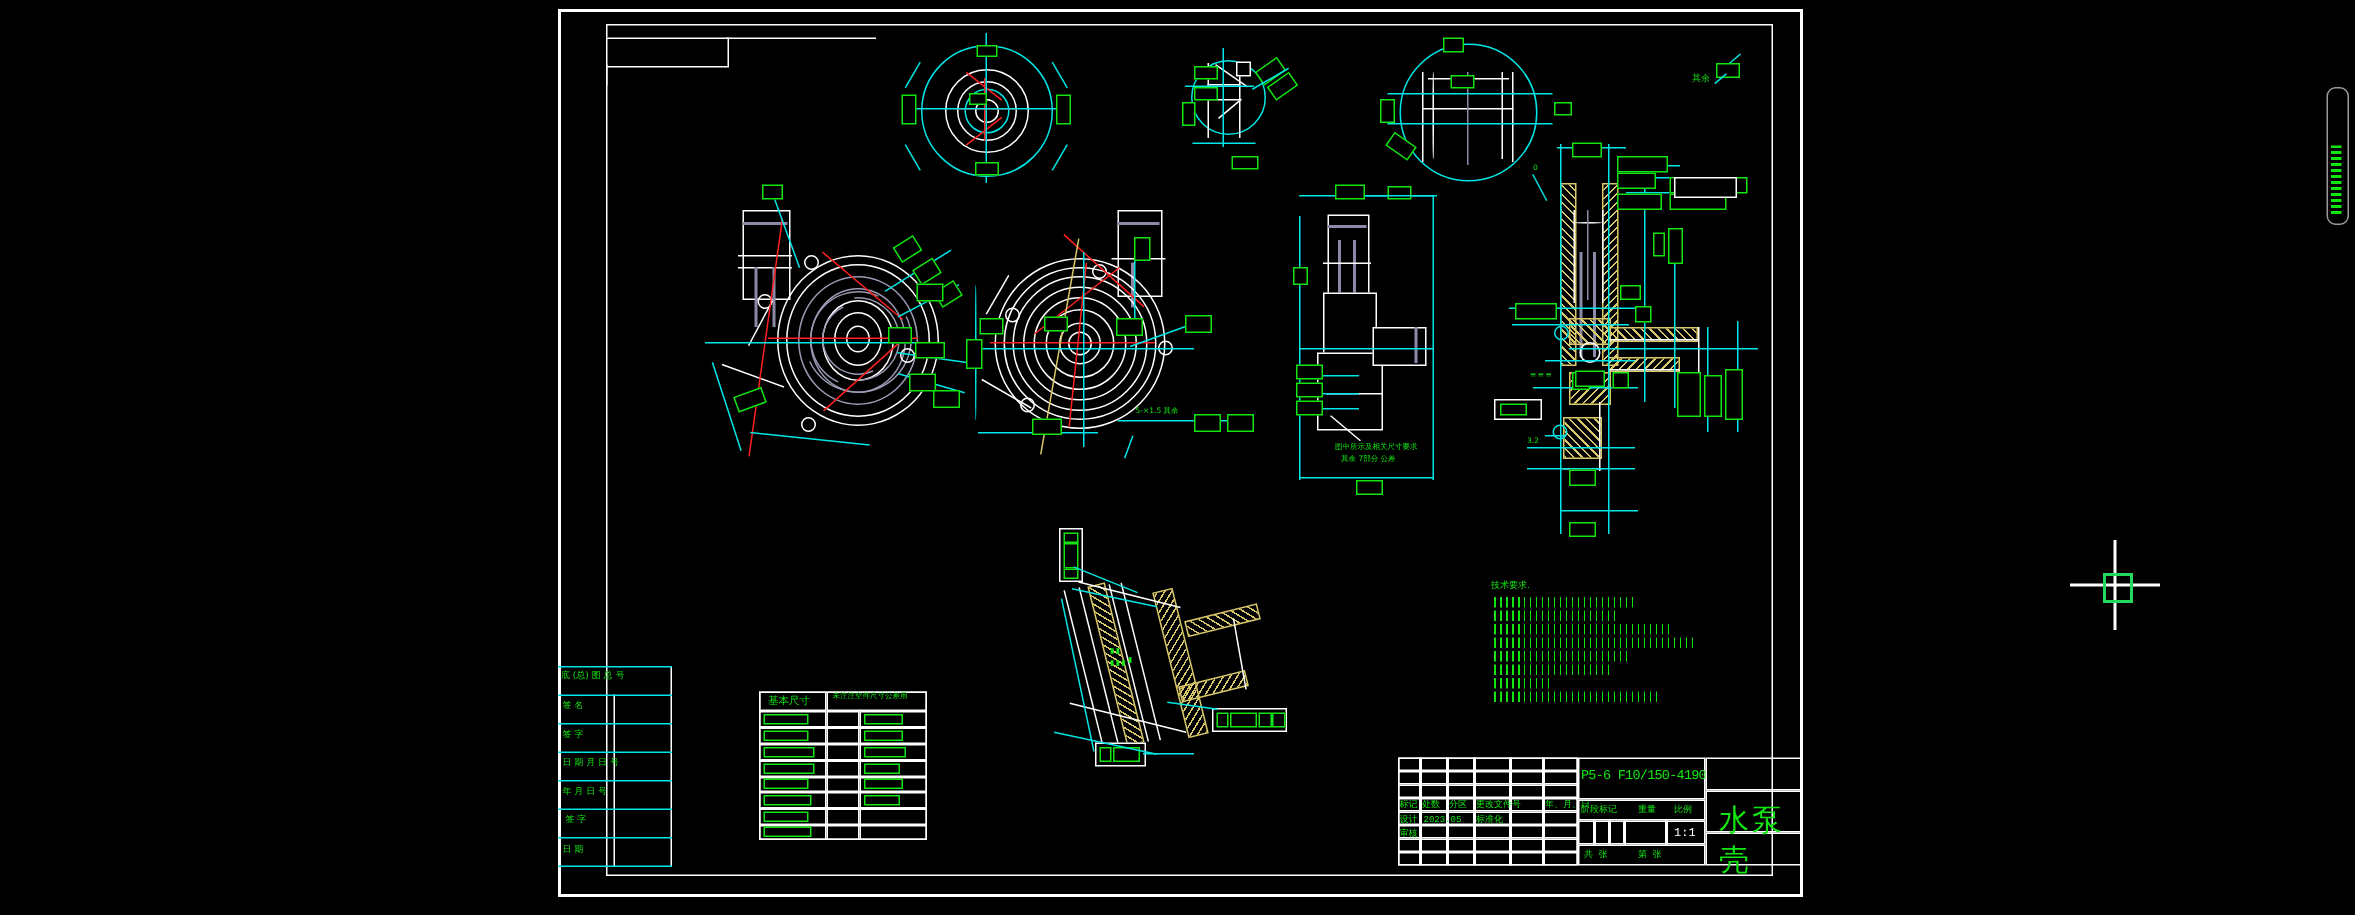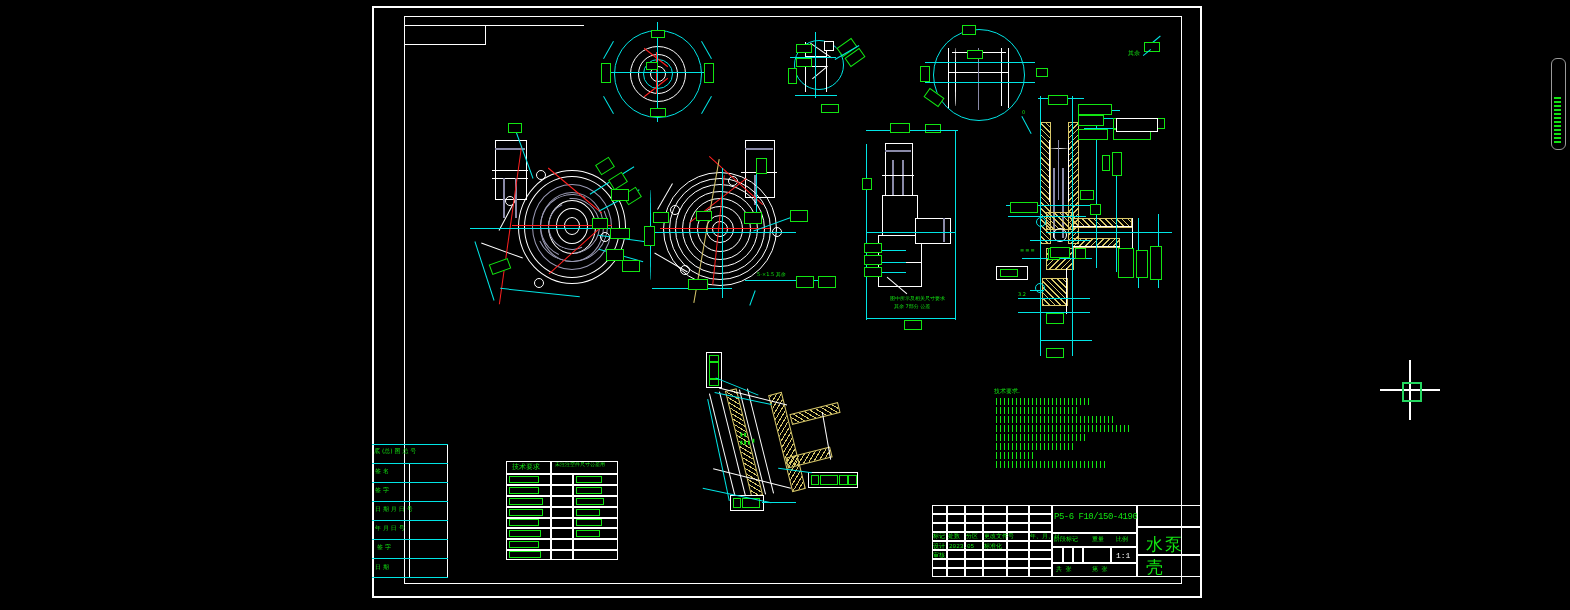--- a/index.html
+++ b/index.html
@@ -32,21 +32,21 @@
     background-image:repeating-linear-gradient(45deg,#d8c86a 0 1px,transparent 1px 4px);
     border:1px solid #d8c86a;}
   .hatchY2{position:absolute;
     background-image:repeating-linear-gradient(-45deg,#d8c86a 0 1px,transparent 1px 4px);
     border:1px solid #d8c86a;}
 
   
   #titleblock{position:absolute;left:932px;top:505px;width:270px;height:72px;}
   #titleblock .cell{position:absolute;border:1px solid #ffffff;box-sizing:border-box;}
   .tbtxt{position:absolute;color:#12e512;white-space:nowrap;line-height:1;font-family:Liberation Mono, monospace;}
-  #partname{position:absolute;color:#12e512;font-size:17px;letter-spacing:2px;}
+  #partname{position:absolute;color:#12e512;font-size:20px;letter-spacing:2px;}
 
   
   #stamp{position:absolute;left:372px;top:444px;width:76px;height:134px;}
   #stamp .r{position:absolute;left:0;width:76px;border-top:1px solid #00e5e5;}
   #stamp .vl{position:absolute;background:#ffffff;width:1px;}
 
   
   #dimtable{position:absolute;left:506px;top:461px;width:112px;height:99px;}
   #dimtable .c{position:absolute;border:1px solid #ffffff;box-sizing:border-box;}
   #dimtable .bar{position:absolute;border:1px solid #12e512;box-sizing:border-box;}
@@ -426,21 +426,21 @@
     <div class="gtxt" style="left:3px;top:62px;font-size:6px;">日 期 月 日 号</div>
     <div class="gtxt" style="left:3px;top:81px;font-size:6px;">年 月 日 号</div>
     <div class="gtxt" style="left:5px;top:100px;font-size:6px;">签 字</div>
     <div class="gtxt" style="left:3px;top:120px;font-size:6px;">日 期</div>
   </div>
 
   <div id="dimtable">
     <div class="c" style="left:0;top:0;width:112px;height:99px;"></div>
     <div class="c" style="left:0;top:0;width:45px;height:13px;"></div>
     <div class="c" style="left:45px;top:0;width:67px;height:13px;"></div>
-    <div class="gtxt" style="left:6px;top:3px;font-size:7px;">技术要求</div>
+    <div class="gtxt" style="left:6px;top:3px;font-size:7px;">基本尺寸</div>
     <div class="gtxt" style="left:49px;top:1px;font-size:5px;">未注注空件尺寸公差用</div>
     <div class="c" style="left:0;top:13px;width:45px;height:86px;"></div>
     <div class="c" style="left:45px;top:13px;width:22px;height:86px;"></div>
     <div class="c" style="left:67px;top:13px;width:45px;height:86px;"></div>
     <div class="c" style="left:0;top:23px;width:112px;height:0;"></div>
     <div class="c" style="left:0;top:34px;width:112px;height:0;"></div>
     <div class="c" style="left:0;top:45px;width:112px;height:0;"></div>
     <div class="c" style="left:0;top:56px;width:112px;height:0;"></div>
     <div class="c" style="left:0;top:66px;width:112px;height:0;"></div>
     <div class="c" style="left:0;top:77px;width:112px;height:0;"></div>

